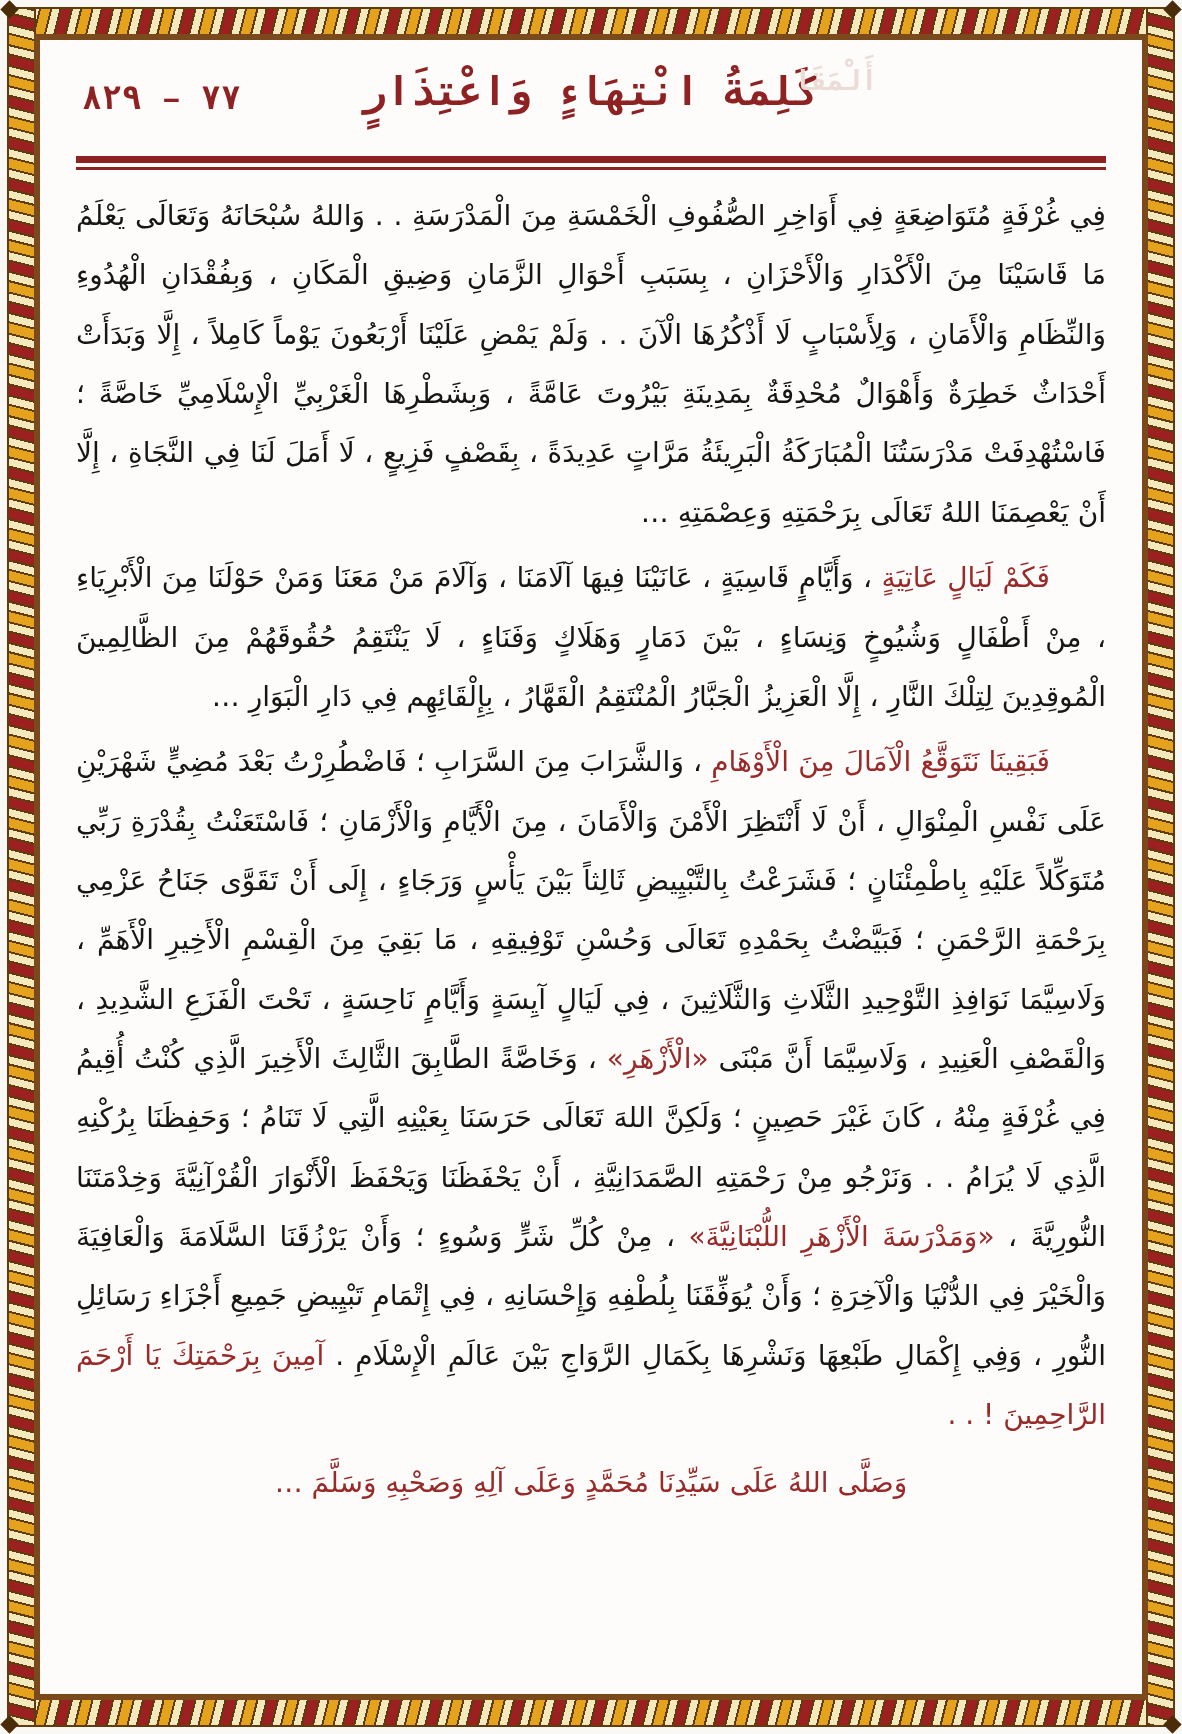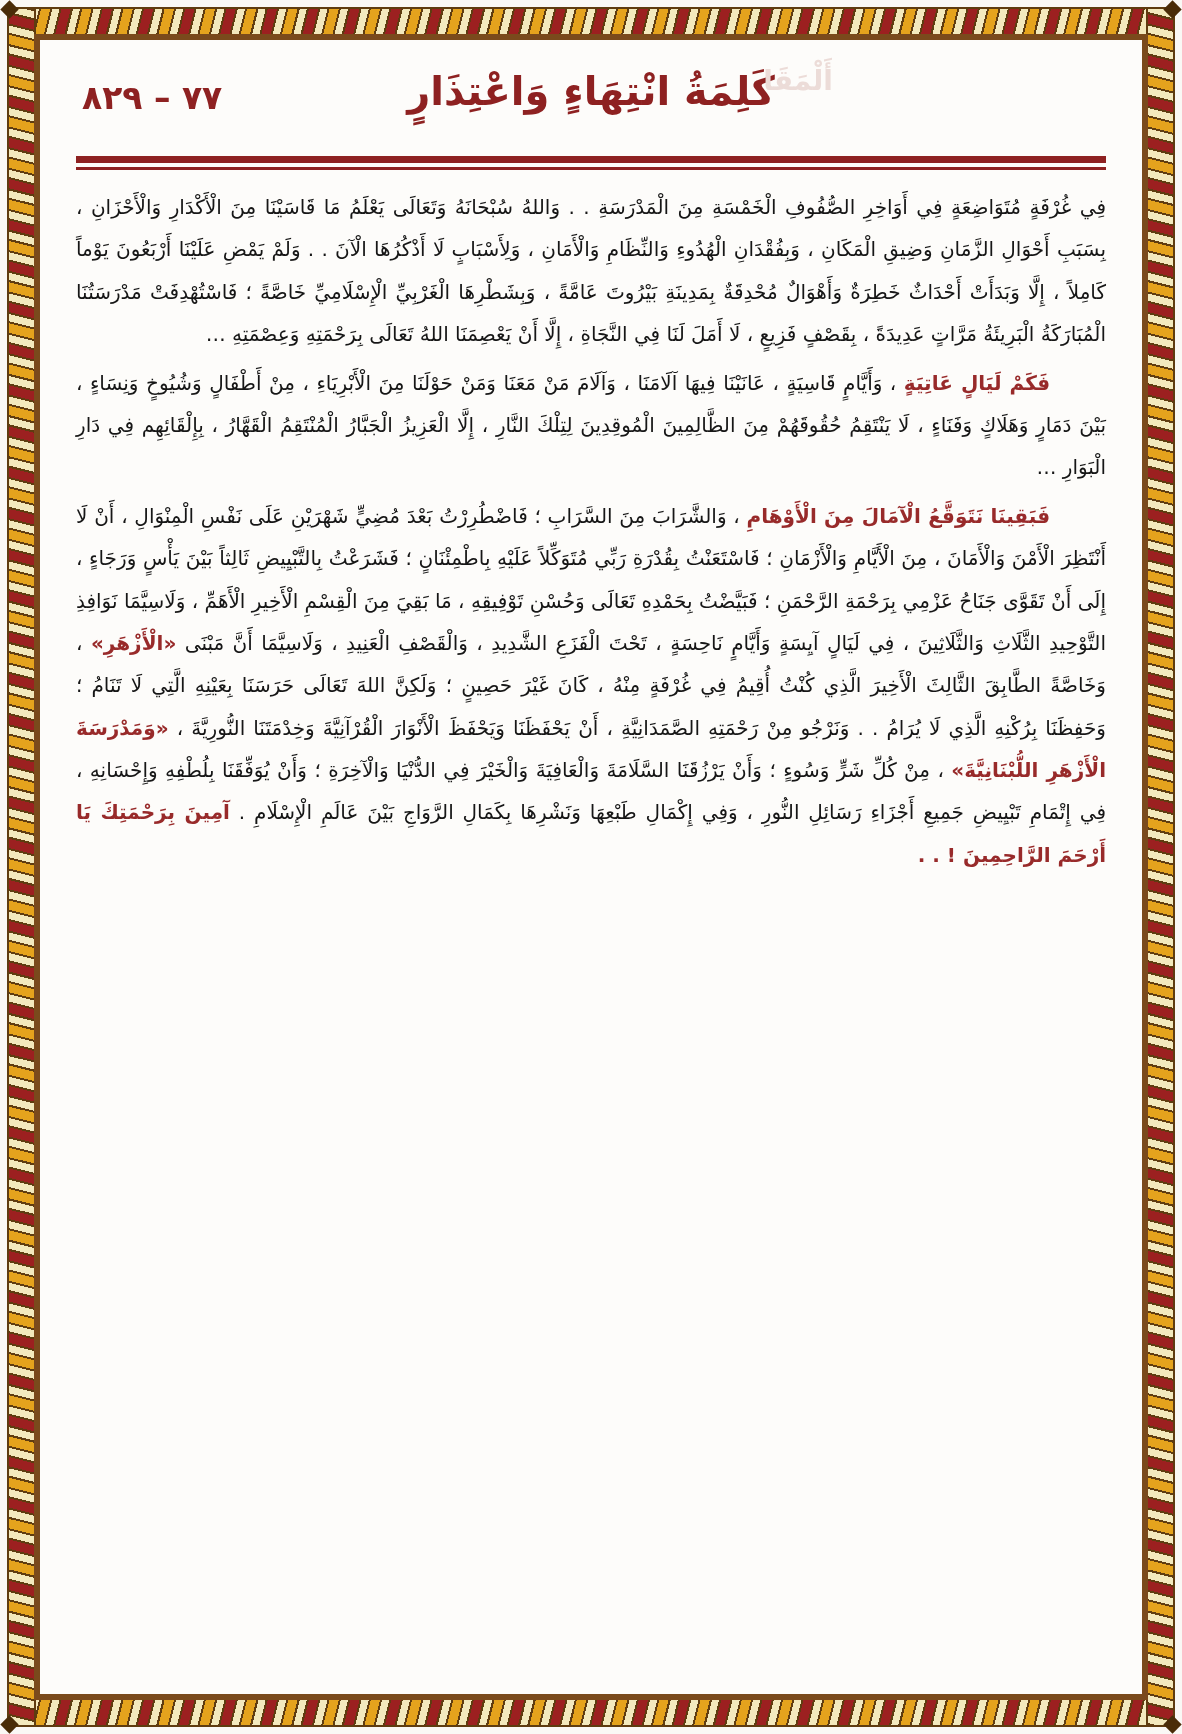--- a/index.html
+++ b/index.html
@@ -41,21 +41,21 @@
     background:#fdfcfa;
     box-sizing:border-box;
   }
   
   .content{
     position:absolute;inset:44px;
     padding:20px 32px 0 32px;
     box-sizing:border-box;
     direction:rtl;
   }
-  .header{position:relative;height:86px;}
+  .header{position:relative;height:86px;font-family:Liberation Mono, monospace;}
   .page-number{
     position:absolute;left:6px;top:14px;
     direction:ltr;unicode-bidi:bidi-override;
     font-size:33px;font-weight:bold;color:#8e2121;
     letter-spacing:2px;
   }
   .title-wrap{
     position:absolute;left:0;right:0;top:4px;
     text-align:center;
   }
@@ -67,27 +67,27 @@
     position:absolute;right:-58px;top:-4px;
     font-size:28px;font-weight:bold;color:#ecdcd8;
     z-index:0;pointer-events:none;
   }
   .rules{margin-top:6px;}
   .rule-thick{height:7px;background:#8e2121;}
   .rule-thin{height:3px;background:#8e2121;margin-top:4px;}
   .body-text{margin-top:16px;}
   .body-text p{
     margin:0 0 6px 0;
-    font-size:20px;line-height:2.12;
+    font-size:28px;line-height:2.12;
     color:#161616;
     text-align:justify;text-justify:inter-word;
   }
   .body-text p.indent{text-indent:56px;}
   .body-text p.center{text-align:center;text-indent:0;margin-top:8px;}
-  .body-text .red{color:#982a2a;font-weight:bold;}
+  .body-text .red{color:#982a2a;font-weight:normal;}
 </style>
 </head>
 <body>
 
 <div class="page">
 
   <div class="chain h top"></div>
   <div class="chain h bottom"></div>
   <div class="chain v left"></div>
   <div class="chain v right"></div>
@@ -111,16 +111,17 @@
 
     <div class="rules">
       <div class="rule-thick"></div>
       <div class="rule-thin"></div>
     </div>
 
     <div class="body-text">
         <p class=""><span>فِي غُرْفَةٍ مُتَوَاضِعَةٍ فِي أَوَاخِرِ الصُّفُوفِ الْخَمْسَةِ مِنَ الْمَدْرَسَةِ . . وَاللهُ سُبْحَانَهُ وَتَعَالَى يَعْلَمُ مَا قَاسَيْنَا مِنَ الْأَكْدَارِ وَالْأَحْزَانِ ، بِسَبَبِ أَحْوَالِ الزَّمَانِ وَضِيقِ الْمَكَانِ ، وَبِفُقْدَانِ الْهُدُوءِ وَالنِّظَامِ وَالْأَمَانِ ، وَلِأَسْبَابٍ لَا أَذْكُرُهَا الْآنَ . . وَلَمْ يَمْضِ عَلَيْنَا أَرْبَعُونَ يَوْماً كَامِلاً ، إِلَّا وَبَدَأَتْ أَحْدَاثٌ خَطِرَةٌ وَأَهْوَالٌ مُحْدِقَةٌ بِمَدِينَةِ بَيْرُوتَ عَامَّةً ، وَبِشَطْرِهَا الْغَرْبِيِّ الْإِسْلَامِيِّ خَاصَّةً ؛ فَاسْتُهْدِفَتْ مَدْرَسَتُنَا الْمُبَارَكَةُ الْبَرِيئَةُ مَرَّاتٍ عَدِيدَةً ، بِقَصْفٍ فَزِيعٍ ، لَا أَمَلَ لَنَا فِي النَّجَاةِ ، إِلَّا أَنْ يَعْصِمَنَا اللهُ تَعَالَى بِرَحْمَتِهِ وَعِصْمَتِهِ … </span></p>
         <p class="indent "><span class="red">فَكَمْ لَيَالٍ عَاتِيَةٍ</span><span> ، وَأَيَّامٍ قَاسِيَةٍ ، عَانَيْنَا فِيهَا آلَامَنَا ، وَآلَامَ مَنْ مَعَنَا وَمَنْ حَوْلَنَا مِنَ الْأَبْرِيَاءِ ، مِنْ أَطْفَالٍ وَشُيُوخٍ وَنِسَاءٍ ، بَيْنَ دَمَارٍ وَهَلَاكٍ وَفَنَاءٍ ، لَا يَنْتَقِمُ حُقُوقَهُمْ مِنَ الظَّالِمِينَ الْمُوقِدِينَ لِتِلْكَ النَّارِ ، إِلَّا الْعَزِيزُ الْجَبَّارُ الْمُنْتَقِمُ الْقَهَّارُ ، بِإِلْقَائِهِم فِي دَارِ الْبَوَارِ … </span></p>
         <p class="indent "><span class="red">فَبَقِينَا نَتَوَقَّعُ الْآمَالَ مِنَ الْأَوْهَامِ</span><span> ، وَالشَّرَابَ مِنَ السَّرَابِ ؛ فَاضْطُرِرْتُ بَعْدَ مُضِيٍّ شَهْرَيْنِ عَلَى نَفْسِ الْمِنْوَالِ ، أَنْ لَا أَنْتَظِرَ الْأَمْنَ وَالْأَمَانَ ، مِنَ الْأَيَّامِ وَالْأَزْمَانِ ؛ فَاسْتَعَنْتُ بِقُدْرَةِ رَبِّي مُتَوَكِّلاً عَلَيْهِ بِاطْمِئْنَانٍ ؛ فَشَرَعْتُ بِالتَّبْيِيضِ ثَالِثاً بَيْنَ يَأْسٍ وَرَجَاءٍ ، إِلَى أَنْ تَقَوَّى جَنَاحُ عَزْمِي بِرَحْمَةِ الرَّحْمَنِ ؛ فَبَيَّضْتُ بِحَمْدِهِ تَعَالَى وَحُسْنِ تَوْفِيقِهِ ، مَا بَقِيَ مِنَ الْقِسْمِ الْأَخِيرِ الْأَهَمِّ ، وَلَاسِيَّمَا نَوَافِذِ التَّوْحِيدِ الثَّلَاثِ وَالثَّلَاثِينَ ، فِي لَيَالٍ آيِسَةٍ وَأَيَّامٍ نَاحِسَةٍ ، تَحْتَ الْفَزَعِ الشَّدِيدِ ، وَالْقَصْفِ الْعَنِيدِ ، وَلَاسِيَّمَا أَنَّ مَبْنَى </span><span class="red">«الْأَزْهَرِ»</span><span> ، وَخَاصَّةً الطَّابِقَ الثَّالِثَ الْأَخِيرَ الَّذِي كُنْتُ أُقِيمُ فِي غُرْفَةٍ مِنْهُ ، كَانَ غَيْرَ حَصِينٍ ؛ وَلَكِنَّ اللهَ تَعَالَى حَرَسَنَا بِعَيْنِهِ الَّتِي لَا تَنَامُ ؛ وَحَفِظَنَا بِرُكْنِهِ الَّذِي لَا يُرَامُ . . وَنَرْجُو مِنْ رَحْمَتِهِ الصَّمَدَانِيَّةِ ، أَنْ يَحْفَظَنَا وَيَحْفَظَ الْأَنْوَارَ الْقُرْآنِيَّةَ وَخِدْمَتَنَا النُّورِيَّةَ ، </span><span class="red">«وَمَدْرَسَةَ الْأَزْهَرِ اللُّبْنَانِيَّةَ»</span><span> ، مِنْ كُلِّ شَرٍّ وَسُوءٍ ؛ وَأَنْ يَرْزُقَنَا السَّلَامَةَ وَالْعَافِيَةَ وَالْخَيْرَ فِي الدُّنْيَا وَالْآخِرَةِ ؛ وَأَنْ يُوَفِّقَنَا بِلُطْفِهِ وَإِحْسَانِهِ ، فِي إِتْمَامِ تَبْيِيضِ جَمِيعِ أَجْزَاءِ رَسَائِلِ النُّورِ ، وَفِي إِكْمَالِ طَبْعِهَا وَنَشْرِهَا بِكَمَالِ الرَّوَاجِ بَيْنَ عَالَمِ الْإِسْلَامِ . </span><span class="red">آمِينَ بِرَحْمَتِكَ يَا أَرْحَمَ الرَّاحِمِينَ ! . .</span></p>
+        <p class="center"><span class="red">وَصَلَّى اللهُ عَلَى سَيِّدِنَا مُحَمَّدٍ وَعَلَى آلِهِ وَصَحْبِهِ وَسَلَّمَ … </span></p>
       </div>
 
   </div>
 </div>
 
 </body></html>

